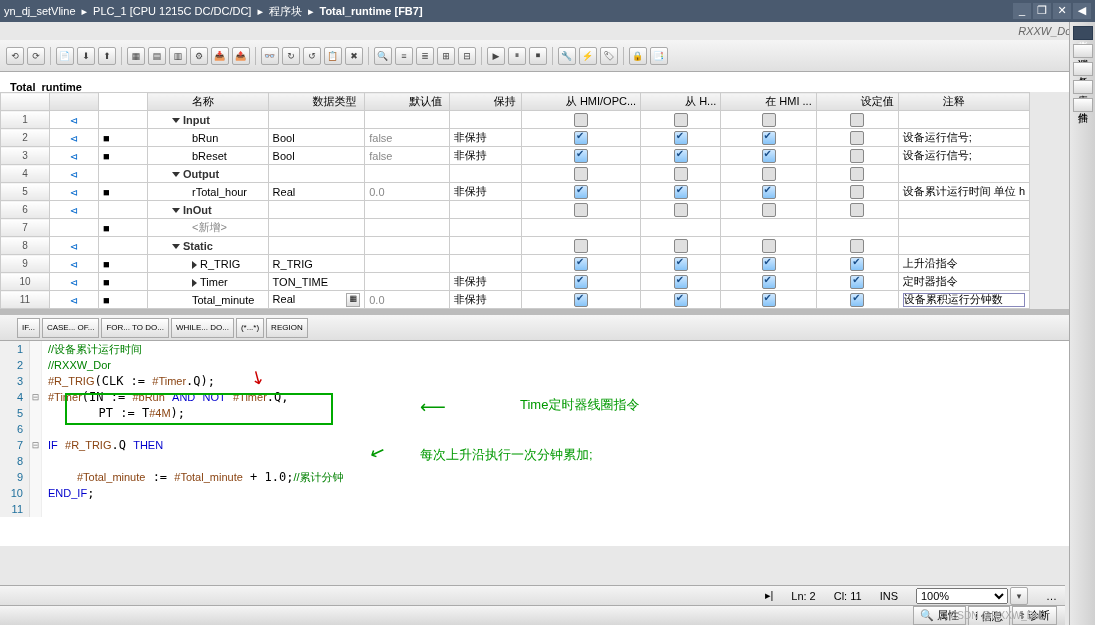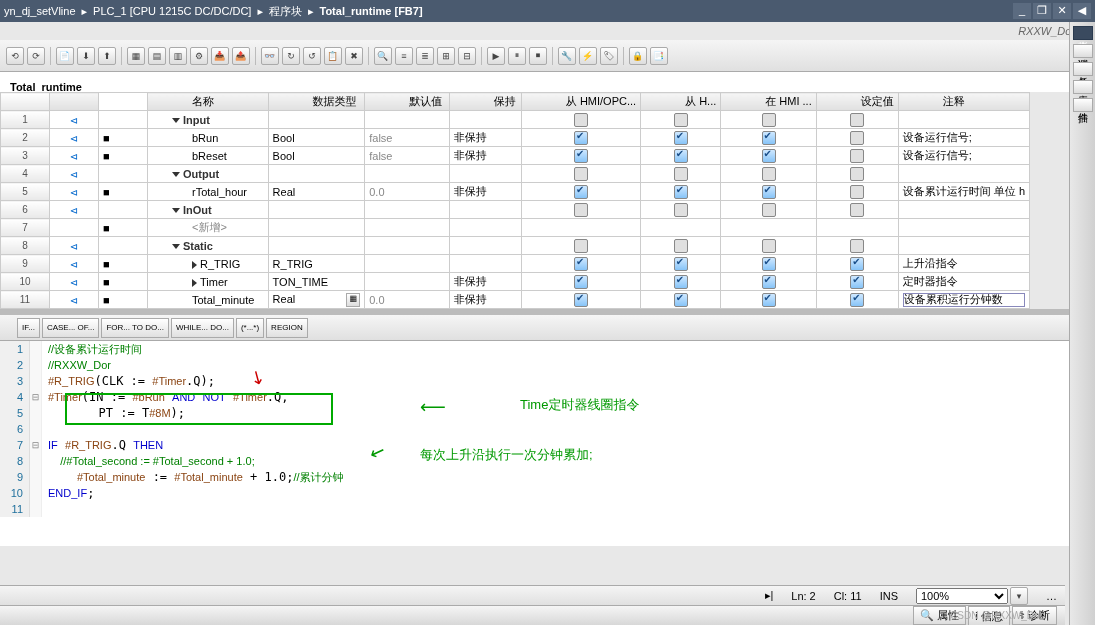--- a/index.html
+++ b/index.html
@@ -335,36 +335,35 @@
         <div class="codetxt"><span class="c-id">#R_TRIG</span>(CLK := <span class="c-id">#Timer</span>.Q);</div>
       </div>
       <div class="code-line">
         <div class="gutter">4</div>
         <div class="fold">⊟</div>
         <div class="codetxt"><span class="c-id">#Timer</span>(IN := <span class="c-id">#bRun</span> <span class="c-kw">AND</span> <span class="c-kw">NOT</span> <span class="c-id">#Timer</span>.Q,</div>
       </div>
       <div class="code-line">
         <div class="gutter">5</div>
         <div class="fold"></div>
-        <div class="codetxt">       PT := T<span class="c-id">#8M</span>);</div>
+        <div class="codetxt">       PT := T<span class="c-id">#4M</span>);</div>
       </div>
       <div class="code-line">
         <div class="gutter">6</div>
         <div class="fold"></div>
         <div class="codetxt"></div>
       </div>
       <div class="code-line">
         <div class="gutter">7</div>
         <div class="fold">⊟</div>
         <div class="codetxt"><span class="c-kw">IF</span> <span class="c-id">#R_TRIG</span>.Q <span class="c-kw">THEN</span></div>
       </div>
       <div class="code-line">
         <div class="gutter">8</div>
         <div class="fold"></div>
-        <div class="codetxt"><span class="c-cmt">    //#Total_second := #Total_second + 1.0;</span></div>
       </div>
       <div class="code-line">
         <div class="gutter">9</div>
         <div class="fold"></div>
         <div class="codetxt">    <span class="c-id">#Total_minute</span> := <span class="c-id">#Total_minute</span> + 1.0;<span class="c-cmt">//累计分钟</span></div>
       </div>
       <div class="code-line">
         <div class="gutter">10</div>
         <div class="fold"></div>
         <div class="codetxt"><span class="c-kw">END_IF</span>;</div>

